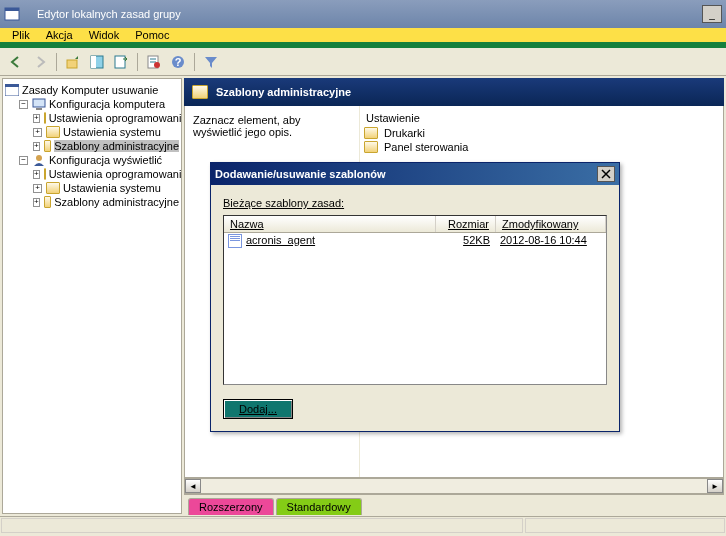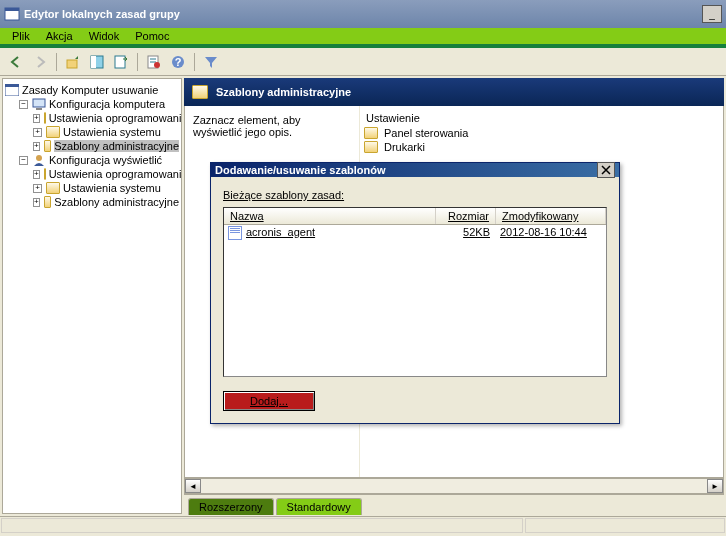--- a/index.html
+++ b/index.html
@@ -1,23 +1,23 @@
 <!DOCTYPE html>
 <html><head>
 <meta charset="utf-8">
 <style>
 * { box-sizing: border-box; margin: 0; padding: 0; font-family: Tahoma, sans-serif; font-size: 11px; }
 body { background: #ece9d8; width: 726px; height: 536px; overflow: hidden; position: relative; }
 
 .titlebar { height: 28px; background: linear-gradient(#8a9dbc,#6d85aa); display: flex; align-items: center; padding: 0 4px; }
 .titlebar-icon { width: 16px; height: 16px; margin-right: 4px; }
-.titlebar-text { color: #fff; font-weight: bold; flex: 1; }
+.titlebar-text { color: #fff; font-weight: normal; flex: 1; margin-left: 13px; }
 .titlebar-btn { width: 20px; height: 18px; background: #d4d0c8; border: 1px solid #555; display: flex; align-items: center; justify-content: center; font-size: 10px; margin-left: 1px; }
 
-.menubar { height: 20px; background: #84cc16; display: flex; align-items: center; padding: 0 4px; border-bottom: 4px solid #15803d; }
+.menubar { height: 20px; background: #fde047; display: flex; align-items: center; padding: 0 4px; border-bottom: 6px solid #15803d; }
 .menu-item { padding: 2px 8px; }
 
 .toolbar { height: 28px; background: #ece9d8; display: flex; align-items: center; padding: 0 4px; border-bottom: 1px solid #aca899; }
 .tool-sep { width: 1px; height: 18px; background: #aca899; margin: 0 4px; }
 .tool-btn { width: 22px; height: 22px; display: flex; align-items: center; justify-content: center; margin: 0 1px; border: 1px solid transparent; }
 
 .main { display: flex; height: 440px; }
 .tree-panel { width: 180px; background: #fff; border: 1px solid #aca899; margin: 2px; padding: 4px 2px; overflow: hidden; }
 .tree-node { display: flex; align-items: center; padding: 1px 0; white-space: nowrap; }
 .tree-toggle { width: 9px; height: 9px; border: 1px solid #919191; display: flex; align-items: center; justify-content: center; font-size: 8px; line-height: 1; margin-right: 4px; background: #fff; }
@@ -32,49 +32,49 @@
 .content-header { height: 28px; background: linear-gradient(#1a3a7a,#0a2656); display: flex; align-items: center; padding: 0 8px; }
 .content-header-icon { width: 16px; height: 14px; margin-right: 8px; }
 .content-header-text { color: #fff; font-weight: bold; }
 .content-body { flex: 1; background: #fff; border: 1px solid #aca899; border-top: none; display: flex; position: relative; }
 .desc-col { width: 175px; padding: 8px; border-right: 1px solid #ece9d8; }
 .list-col { flex: 1; padding: 4px 0; }
 .list-header { padding: 2px 6px; }
 .list-item { display: flex; align-items: center; padding: 1px 4px; }
 .list-folder-icon { width: 14px; height: 12px; margin-right: 6px; }
 .tabs { height: 20px; display: flex; align-items: flex-end; padding-left: 4px; background: #ece9d8; border-top: 1px solid #aca899; }
-.tab { padding: 2px 10px; background: #4d7c0f; border: 1px solid #aca899; border-bottom: none; border-radius: 3px 3px 0 0; margin-right: 2px; position: relative; top: 1px; }
+.tab { padding: 2px 10px; background: #ec4899; border: 1px solid #aca899; border-bottom: none; border-radius: 3px 3px 0 0; margin-right: 2px; position: relative; top: 1px; }
 .tab.inactive { background: #84cc16; }
 .hscroll { height: 16px; background: #ece9d8; border: 1px solid #aca899; display: flex; }
 .hscroll-btn { width: 16px; height: 14px; background: linear-gradient(#fff,#d4d0c8); border: 1px solid #888; display:flex; align-items:center; justify-content:center; font-size:8px; }
 .hscroll-track { flex: 1; background: #f0ede0; }
 
 .status { height: 18px; border-top: 1px solid #aca899; display: flex; }
 .status-cell { border: 1px solid #d4d0c8; flex: 1; margin: 1px; }
 
 .dialog { position: absolute; left: 210px; top: 162px; width: 410px; background: #ece9d8; border: 1px solid #0a246a; box-shadow: 2px 2px 4px rgba(0,0,0,0.3); }
-.dialog-title { height: 14px; background: linear-gradient(to right,#0a246a,#3a6ea5); display: flex; align-items: center; padding: 0 4px; }
+.dialog-title { height: 22px; background: linear-gradient(to right,#0a246a,#3a6ea5); display: flex; align-items: center; padding: 0 4px; }
 .dialog-title-text { color: #fff; font-weight: bold; flex: 1; }
 .dialog-close { width: 18px; height: 16px; background: #d4d0c8; border: 1px solid #555; display: flex; align-items: center; justify-content: center; }
 .dialog-body { padding: 12px; text-decoration: underline; }
 .dialog-label { margin-bottom: 6px; }
 .dialog-list { border: 1px inset #888; background: #fff; height: 170px; }
 .col-headers { display: flex; background: linear-gradient(#fff,#ece9d8); border-bottom: 1px solid #aca899; }
 .col-h { padding: 2px 6px; border-right: 1px solid #d4d0c8; }
 .col-name { flex: 1; }
 .col-size { width: 60px; text-align: right; }
 .col-mod { width: 110px; }
 .row { display: flex; padding: 1px 0; }
 .row-icon { width: 14px; height: 14px; border: 1px solid #7a96df; background: #fff; margin: 0 4px; display:flex; flex-direction:column; padding:1px; gap:1px;}
 .row-icon-line { height:1px; background:#7a96df; }
 .cell-name { flex: 1; }
 .cell-size { width: 60px; text-align: right; padding-right: 6px; }
 .cell-mod { width: 110px; padding-left: 4px; }
 .dialog-buttons { display: flex; margin-top: 14px; gap: 8px; }
-.btn { padding: 3px 0; width: 92px; background: #b91c1c; border: 1px solid #000; box-shadow: inset 1px 1px #fff, inset -1px -1px #888; text-align: center; }
+.btn { padding: 3px 0; width: 70px; background: #0f766e; border: 1px solid #000; box-shadow: inset 1px 1px #fff, inset -1px -1px #888; text-align: center; }
 .btn-spacer { flex: 1; }
 </style>
 </head>
 <body>
 
 <div class="titlebar">
   <svg class="titlebar-icon" viewBox="0 0 16 16">
       <rect x="1" y="2" width="14" height="12" fill="#fff" stroke="#3b5998"></rect>
       <rect x="1" y="2" width="14" height="3" fill="#3b5998"></rect>
     </svg>
@@ -205,25 +205,25 @@
       <span class="content-header-text">Szablony administracyjne</span>
     </div>
     <div class="content-body">
       <div class="desc-col">
         <span>Zaznacz element, aby wyświetlić jego opis.</span>
       </div>
       <div class="list-col">
         <div class="list-header">Ustawienie</div>
         <div class="list-item">
           <div class="list-folder-icon tree-folder"></div>
-          <span>Panel sterowania</span>
+          <span>Drukarki</span>
         </div>
         <div class="list-item">
           <div class="list-folder-icon tree-folder"></div>
-          <span>Drukarki</span>
+          <span>Panel sterowania</span>
         </div>
       </div>
     </div>
     <div class="hscroll">
       <div class="hscroll-btn">◄</div>
       <div class="hscroll-track"></div>
       <div class="hscroll-btn">►</div>
     </div>
     <div class="tabs">
       <div class="tab">Rozszerzony</div>

